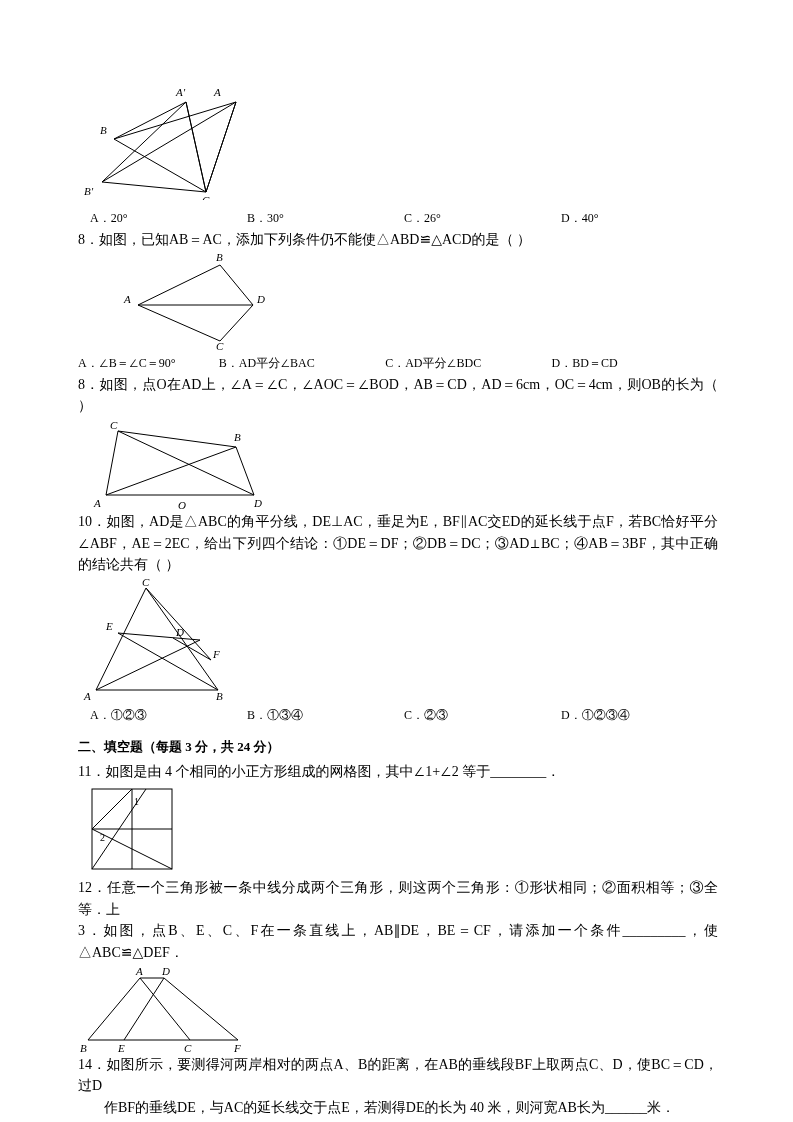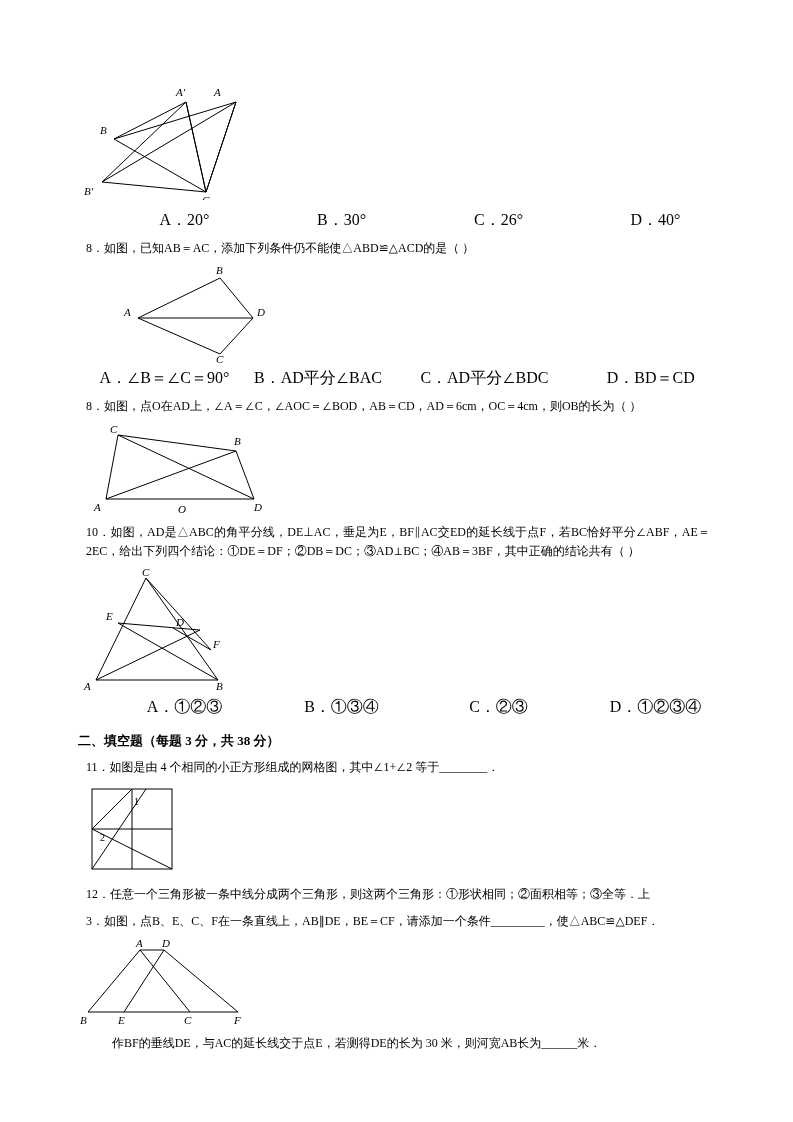--- a/index.html
+++ b/index.html
@@ -21,32 +21,31 @@
     width: 793px;
     height: 1122px;
   }
   .content {
     position: absolute;
     left: 78px;
     top: 82px;
     width: 640px;
   }
   .qline {
-    font-size: 12px;
+    font-size: 14px;
     line-height: 1.55;
-    margin: 8px;
+    margin: 0;
     padding: 0;
     text-align: justify;
   }
   .opts {
-    font-size: 16px;
+    font-size: 12px;
     display: flex;
     width: 100%;
-    margin: 4px 0 2px 16px;
-    text-align: center;
+    margin: 4px 0 2px 0;
   }
   .opts > span {
     display: inline-block;
   }
   .opt4 > span { width: 25%; }
   .opt-a { padding-left: 12px; }
   .sectitle {
     font-size: 13px;
     font-weight: bold;
     margin: 14px 0 5px 0;
@@ -143,21 +142,21 @@
       </svg>
     </div>
 
     <div class="opts opt4">
       <span class="opt-a">A．①②③</span>
       <span>B．①③④</span>
       <span>C．②③</span>
       <span>D．①②③④</span>
     </div>
 
-    <div class="sectitle">二、填空题（每题 3 分，共 38 分）</div>
+    <div class="sectitle">二、填空题（每题 3 分，共 24 分）</div>
 
     <p class="qline">11．如图是由 4 个相同的小正方形组成的网格图，其中∠1+∠2 等于________．</p>
 
     <div class="figwrap" style="margin-top:2px;">
       <svg width="200" height="92" viewBox="0 0 200 92">
         <rect x="14" y="4" width="80" height="80" fill="none" stroke="#000" stroke-width="1"></rect>
         <line x1="54" y1="4" x2="54" y2="84" stroke="#000" stroke-width="1"></line>
         <line x1="14" y1="44" x2="94" y2="44" stroke="#000" stroke-width="1"></line>
         <line x1="14" y1="44" x2="54" y2="4" stroke="#000" stroke-width="1"></line>
         <line x1="14" y1="44" x2="94" y2="84" stroke="#000" stroke-width="1"></line>
@@ -179,16 +178,17 @@
         <line x1="62" y1="12" x2="86" y2="12" stroke="#000" stroke-width="1"></line>
         <text x="58" y="9" font-size="11" font-style="italic" font-family="'Liberation Serif',serif">A</text>
         <text x="84" y="9" font-size="11" font-style="italic" font-family="'Liberation Serif',serif">D</text>
         <text x="2" y="86" font-size="11" font-style="italic" font-family="'Liberation Serif',serif">B</text>
         <text x="40" y="86" font-size="11" font-style="italic" font-family="'Liberation Serif',serif">E</text>
         <text x="106" y="86" font-size="11" font-style="italic" font-family="'Liberation Serif',serif">C</text>
         <text x="156" y="86" font-size="11" font-style="italic" font-family="'Liberation Serif',serif">F</text>
       </svg>
     </div>
 
-    <p class="qline" style="padding-left:26px;">作BF的垂线DE，与AC的延长线交于点E，若测得DE的长为 30 米，则河宽AB长为______米．</p>
+    <p class="qline">14．如图所示，要测得河两岸相对的两点A、B的距离，在AB的垂线段BF上取两点C、D，使BC＝CD，过D</p>
+    <p class="qline" style="padding-left:26px;">作BF的垂线DE，与AC的延长线交于点E，若测得DE的长为 40 米，则河宽AB长为______米．</p>
 
   </div>
 </div>
 
 </body></html>

